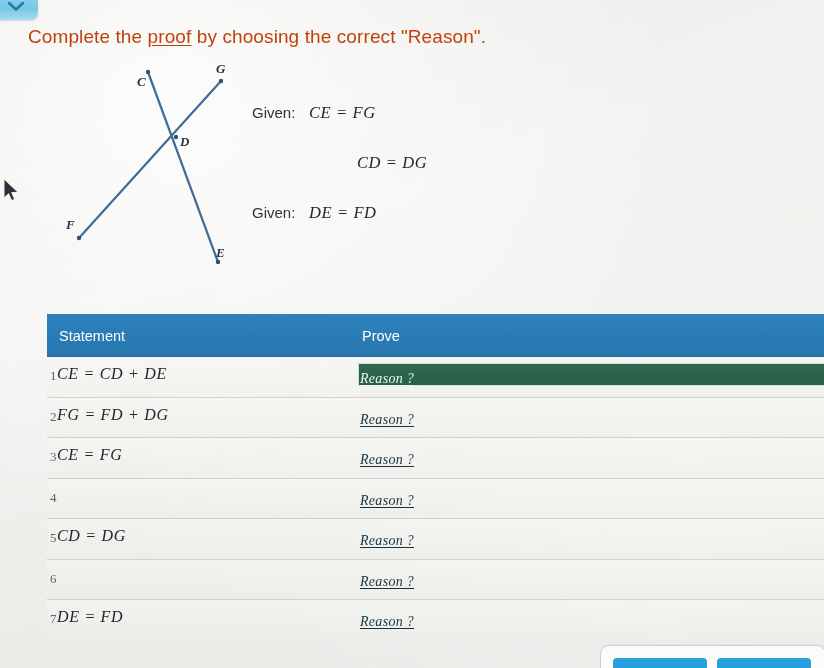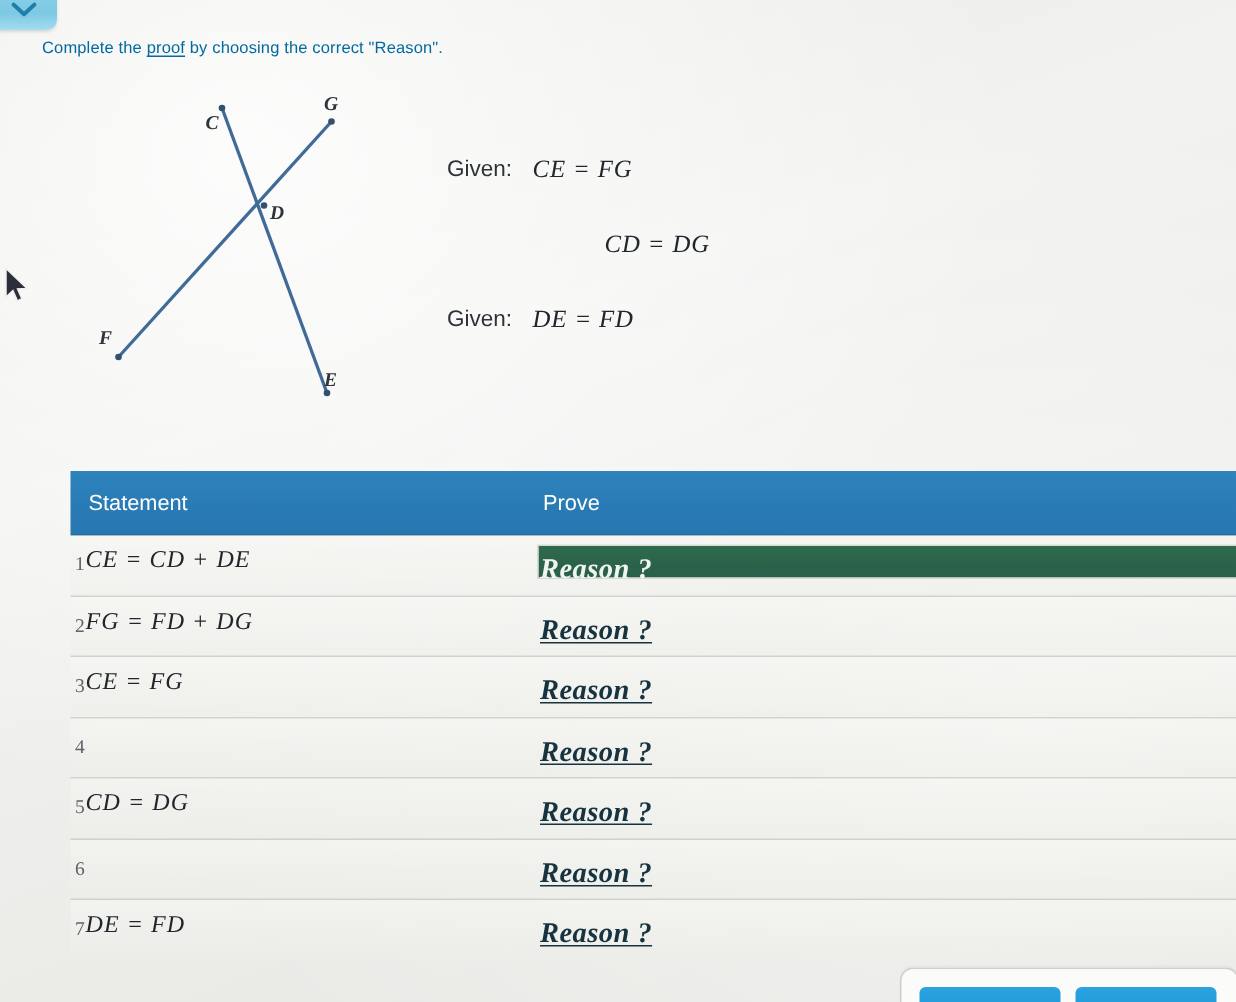--- a/index.html
+++ b/index.html
@@ -40,22 +40,22 @@
     justify-content: center;
     box-shadow: 0 1px 2px rgba(0,0,0,0.12);
   }
   #chevron-chip svg { display:block; }
 
   
   #prompt {
     position: absolute;
     left: 28px;
     top: 26px;
-    font-size: 11px;
-    color: #0369a1;
+    font-size: 19px;
+    color: #c2410c;
     letter-spacing: 0.1px;
     white-space: nowrap;
   }
   #prompt .u {
     text-decoration: underline;
     text-underline-offset: 2px;
   }
 
   
   #figure {
@@ -69,21 +69,21 @@
   .pt-label {
     font-family: "Liberation Serif", serif;
     font-style: italic;
     font-weight: bold;
     font-size: 13px;
     fill: #2f343a;
   }
 
   
   #givens { position:absolute; left: 252px; top: 103px; width: 320px; }
-  .gp-row { position: relative; height: 50px; margin-left: 46px; }
+  .gp-row { position: relative; height: 50px; }
   .gp-label {
     font-size: 15px;
     color: #2d3338;
     position: absolute;
     left: 0;
     top: 1px;
   }
   .math {
     font-family: "Liberation Serif", serif;
     font-style: italic;
@@ -142,23 +142,23 @@
     white-space: nowrap;
   }
 
   .reason-cell {
     position: absolute;
     left: 313px;
     top: 12px;
   }
   .reason-link {
     font-family: "Liberation Serif", serif;
-    font-weight: bold;
+    font-weight: normal;
     font-style: italic;
-    font-size: 19px;
+    font-size: 14px;
     color: #17333f;
     text-decoration: underline;
     text-underline-offset: 2px;
     letter-spacing: 0.3px;
     white-space: nowrap;
     cursor: pointer;
     text-align: center;
   }
 
   

